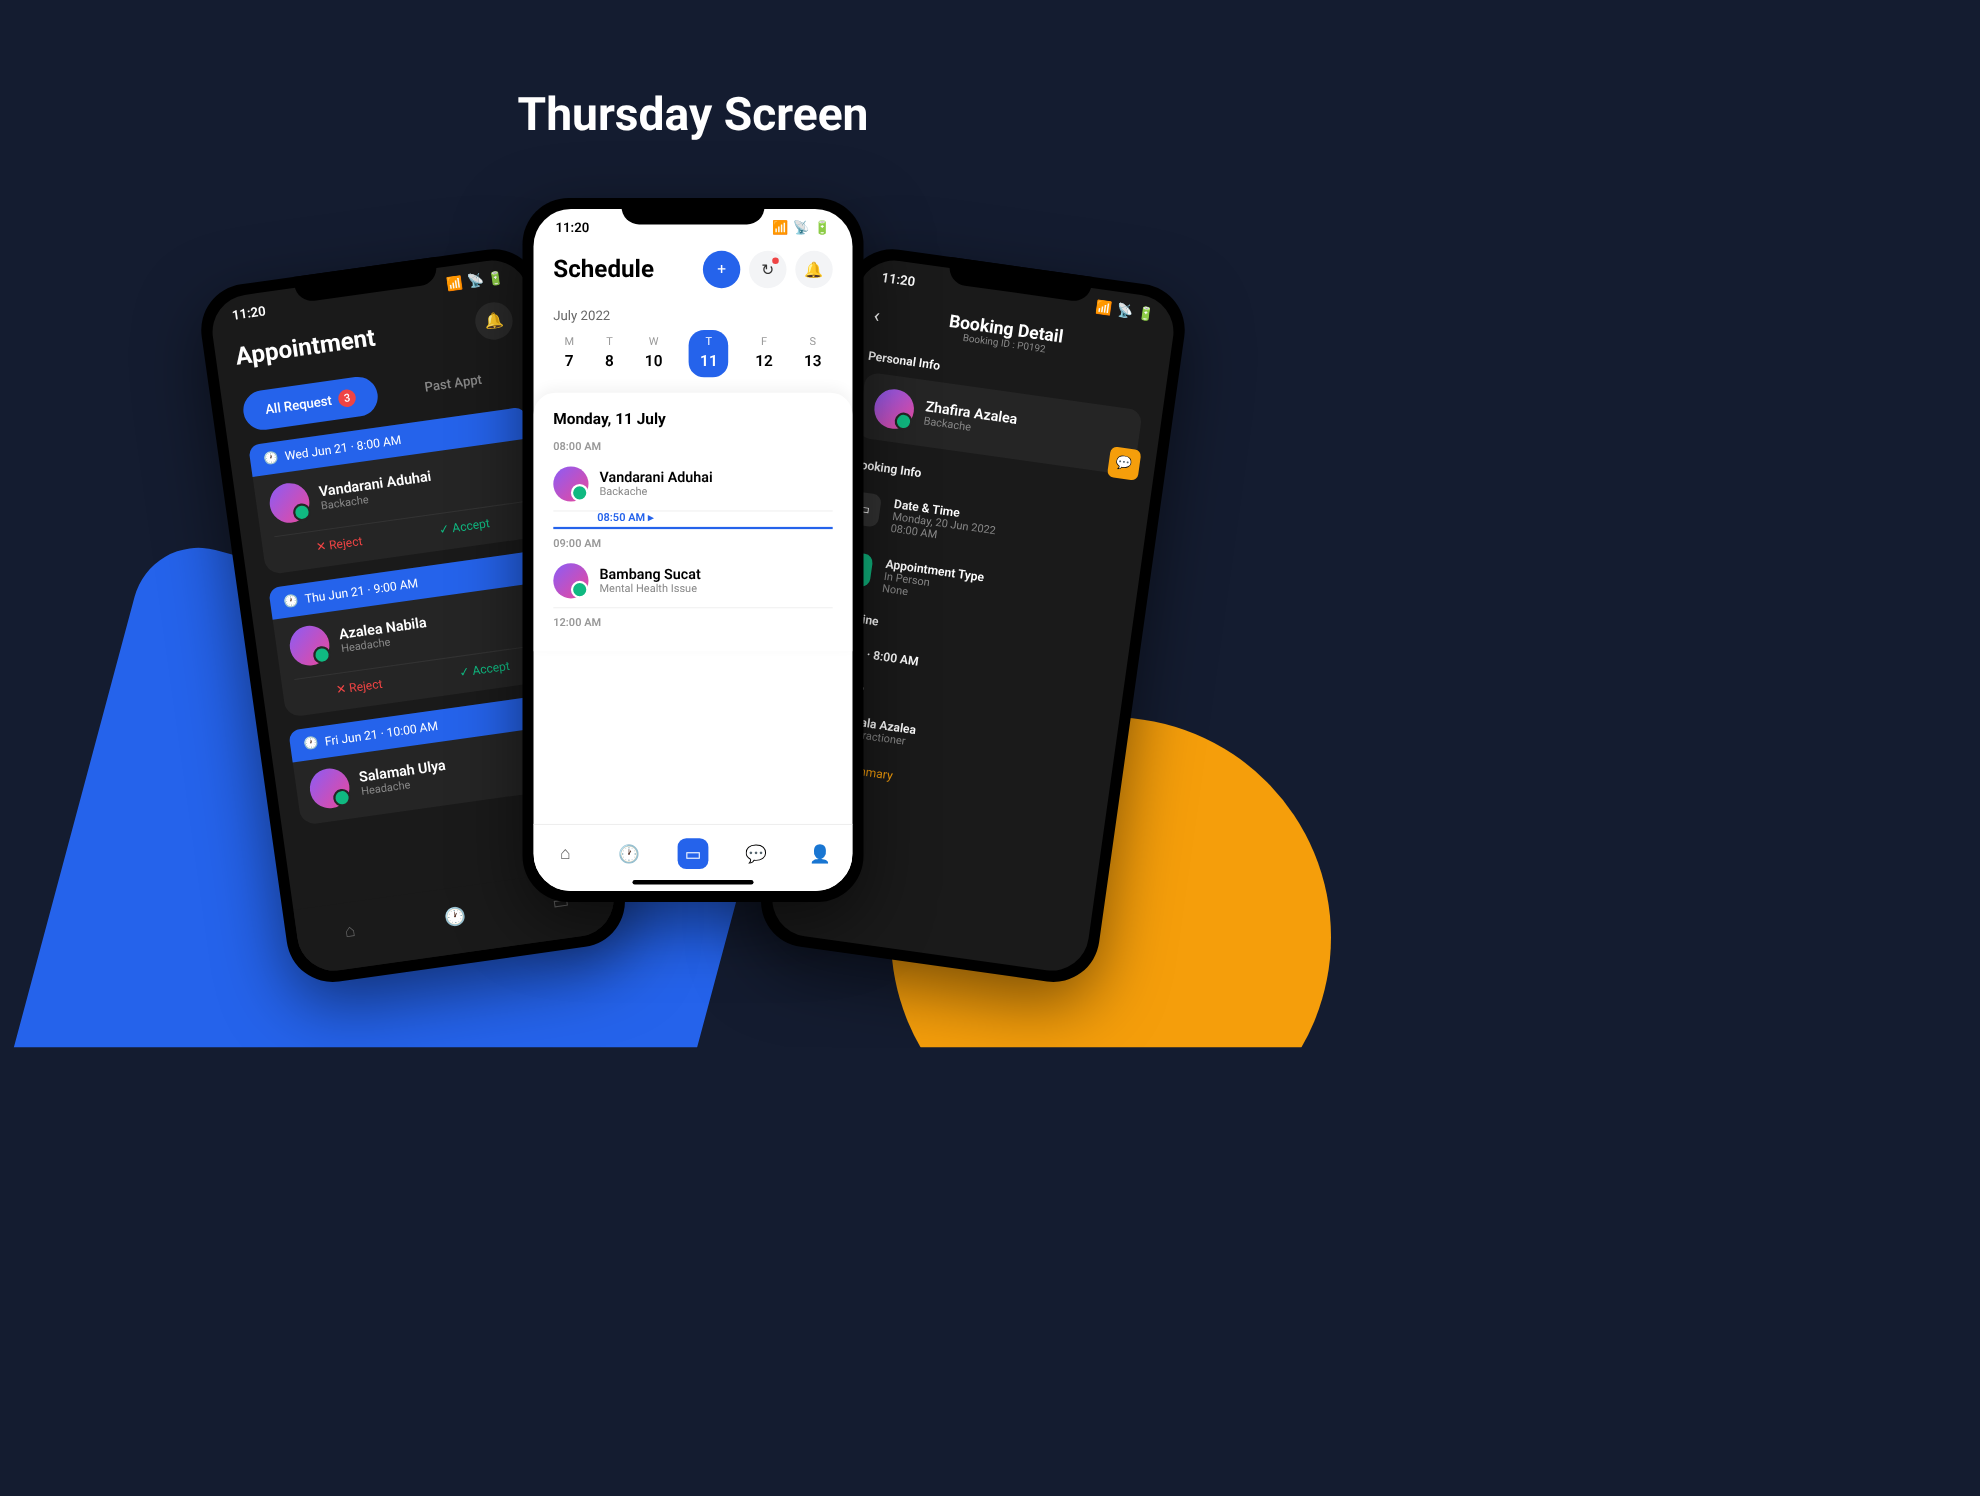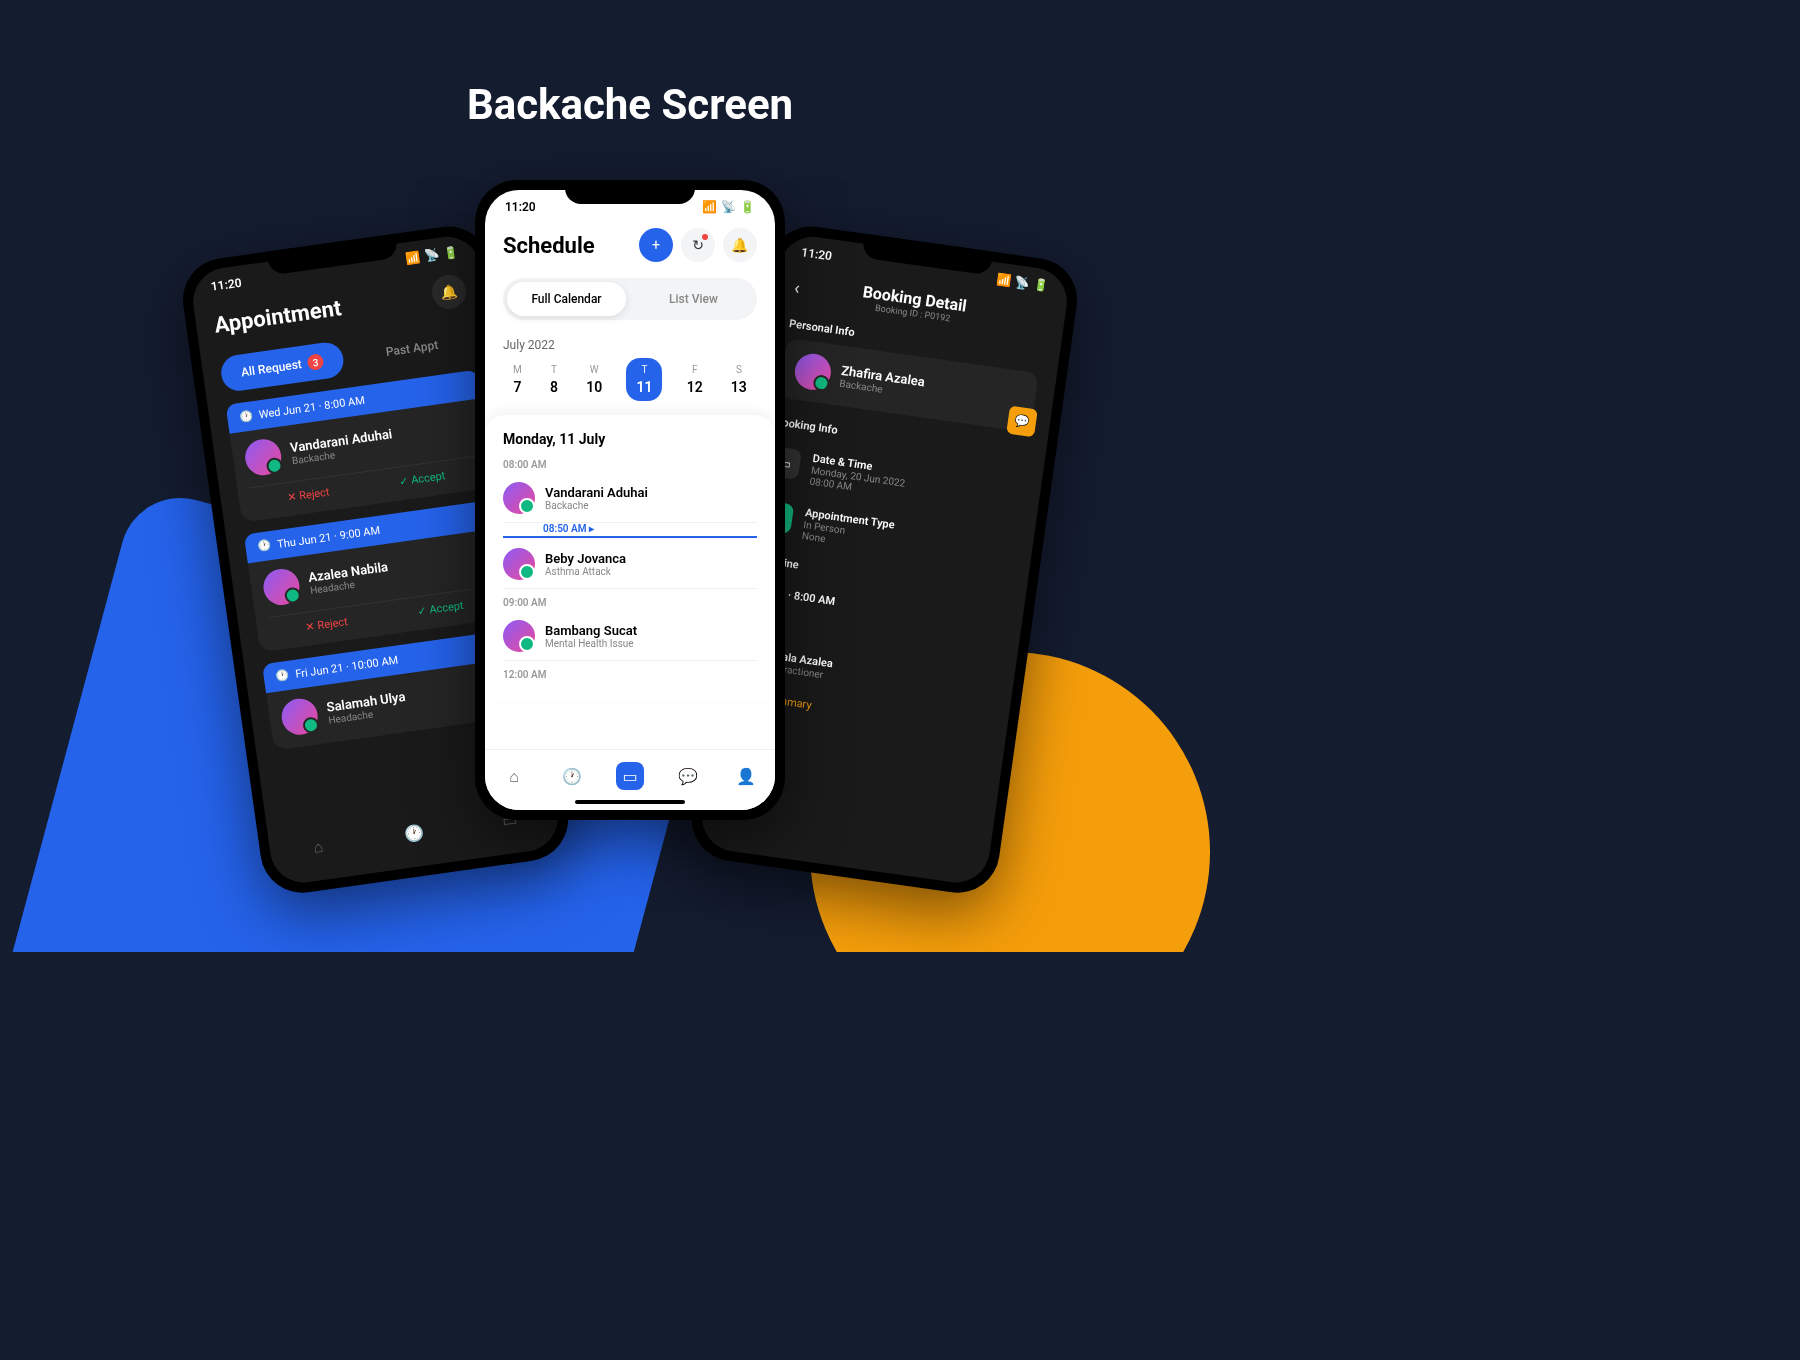--- a/index.html
+++ b/index.html
@@ -79,21 +79,21 @@
 .detail-value { font-size: 10px; color: #888; }
 .summary-btn { color: #f59e0b; font-size: 11px; text-align: left; padding: 10px 18px; }
 .home-indicator { position: absolute; bottom: 6px; left: 50%; transform: translateX(-50%); width: 110px; height: 4px; background: #000; border-radius: 2px; }
 .divider-line { border-top: 2px solid #2563eb; margin: 2px 0; }
 </style>
 </head>
 <body>
 
 <div class="bg-shape-orange"></div>
 <div class="bg-shape-blue"></div>
-<h1 class="title">Backache Screen</h1>
+<h1 class="title">Thursday Screen</h1>
 
 <div class="phones">
 
 <div class="phone phone-left">
 <div class="notch"></div>
 <div class="screen screen-dark">
 <div class="status-bar">
           <span>11:20</span>
           <span class="status-icons">
             <span>📶</span>
@@ -181,24 +181,20 @@
           </span>
         </div>
 <div class="header">
           <h1>Schedule</h1>
 <div class="header-icons">
 <div class="icon-btn icon-btn-blue">+</div>
 <div class="icon-btn icon-btn-light">↻<span class="red-dot"></span></div>
 <div class="icon-btn icon-btn-light">🔔</div>
 </div>
         </div>
-<div class="tabs-light tabs">
-<div class="tab tab-active-light">Full Calendar</div>
-<div class="tab tab-inactive-light">List View</div>
-</div>
 <div class="month-label">July 2022</div>
 <div class="calendar-row">
 <div class="cal-day">
             <div class="cal-day-label">M</div>
             <div class="cal-day-num">7</div>
           </div>
 <div class="cal-day">
             <div class="cal-day-label">T</div>
             <div class="cal-day-num">8</div>
           </div>
@@ -224,27 +220,20 @@
 <div class="time-label">08:00 AM</div>
 <div class="schedule-item">
             <div class="avatar avatar-light"></div>
             <div class="person-info">
               <div class="person-name">Vandarani Aduhai</div>
               <div class="person-sub">Backache</div>
             </div>
           </div>
 <div class="time-current"><span>08:50 AM</span> ▸</div>
 <div class="divider-line"></div>
-<div class="schedule-item">
-            <div class="avatar avatar-light"></div>
-            <div class="person-info">
-              <div class="person-name">Beby Jovanca</div>
-              <div class="person-sub">Asthma Attack</div>
-            </div>
-          </div>
 <div class="time-label">09:00 AM</div>
 <div class="schedule-item">
             <div class="avatar avatar-light"></div>
             <div class="person-info">
               <div class="person-name">Bambang Sucat</div>
               <div class="person-sub">Mental Health Issue</div>
             </div>
           </div>
 <div class="time-label">12:00 AM</div>
 </div>

